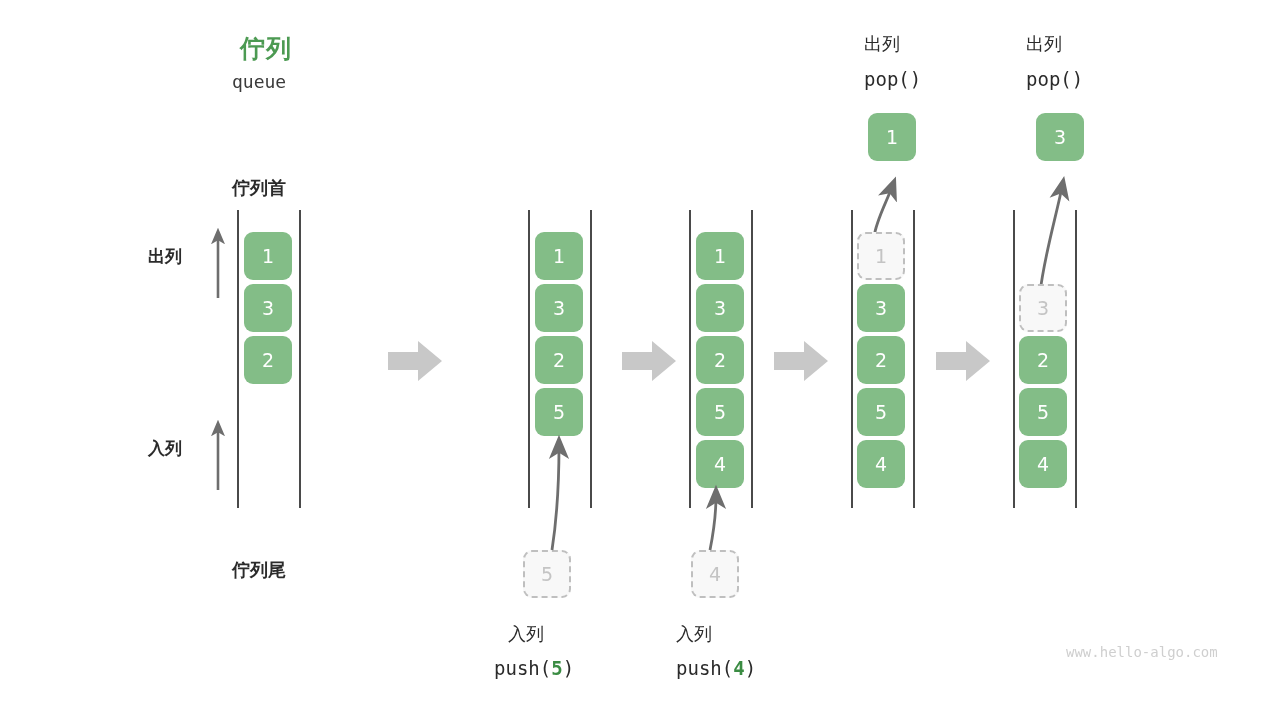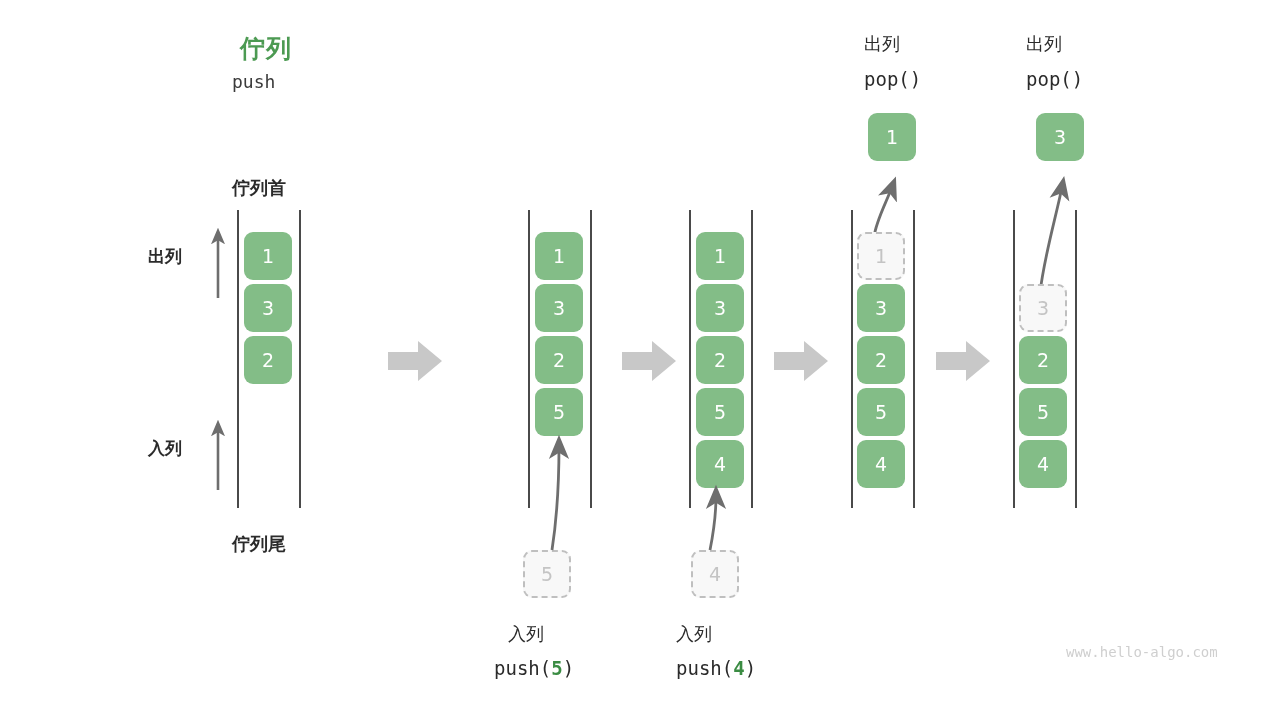--- a/index.html
+++ b/index.html
@@ -93,24 +93,24 @@
     width: 2px;
     background: #4A4A4A;
   }
 </style>
 </head>
 <body>
 
 <div id="stage">
 
   <div class="abs title-cn" style="left:240px; top:32px;">佇列</div>
-  <div class="abs title-en" style="left:232px; top:71px;">push</div>
+  <div class="abs title-en" style="left:232px; top:71px;">queue</div>
 
   <div class="abs rail-label" style="left:232px; top:176px;">佇列首</div>
-  <div class="abs rail-label" style="left:232px; top:532px;">佇列尾</div>
+  <div class="abs rail-label" style="left:232px; top:558px;">佇列尾</div>
 
   <div class="abs dir-label" style="left:148px; top:245px;">出列</div>
   <div class="abs dir-label" style="left:148px; top:437px;">入列</div>
 
   <svg class="abs" style="left:204px; top:228px;" width="28" height="72">
     <defs>
       <marker id="thinhead" markerWidth="7" markerHeight="7" refX="3.2" refY="3" orient="auto">
         <path d="M0,0.3 L6.4,3 L0,5.7 L1.6,3 Z" fill="#6E6E6E"></path>
       </marker>
     </defs>

